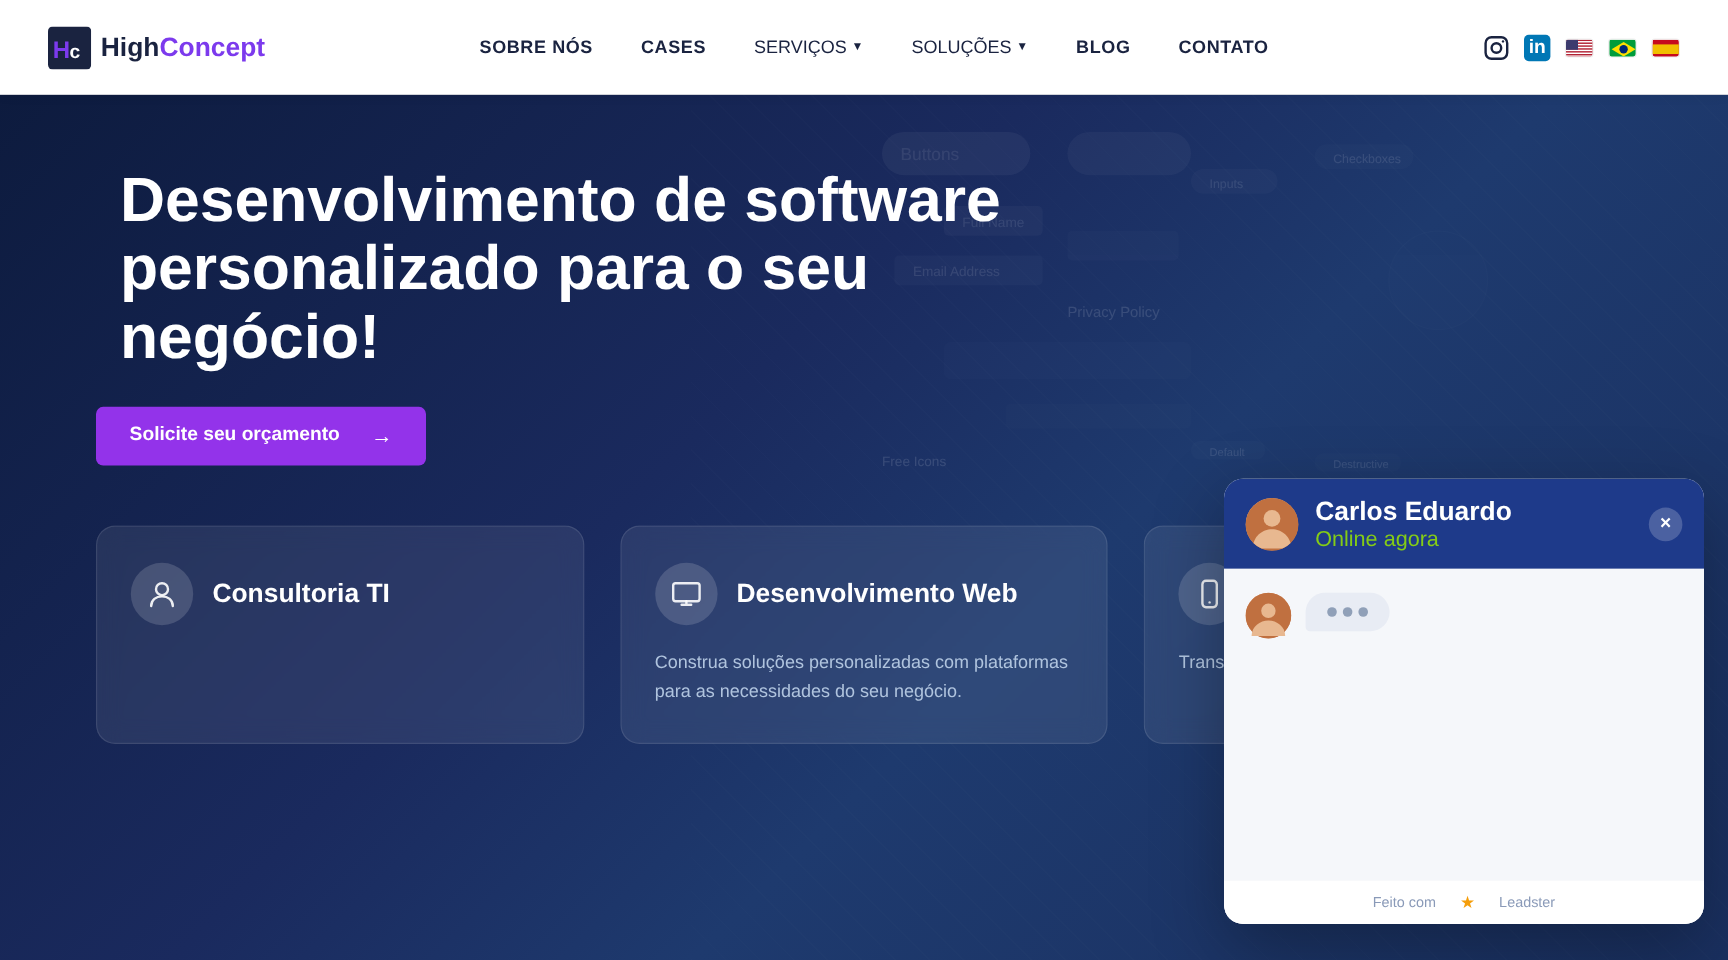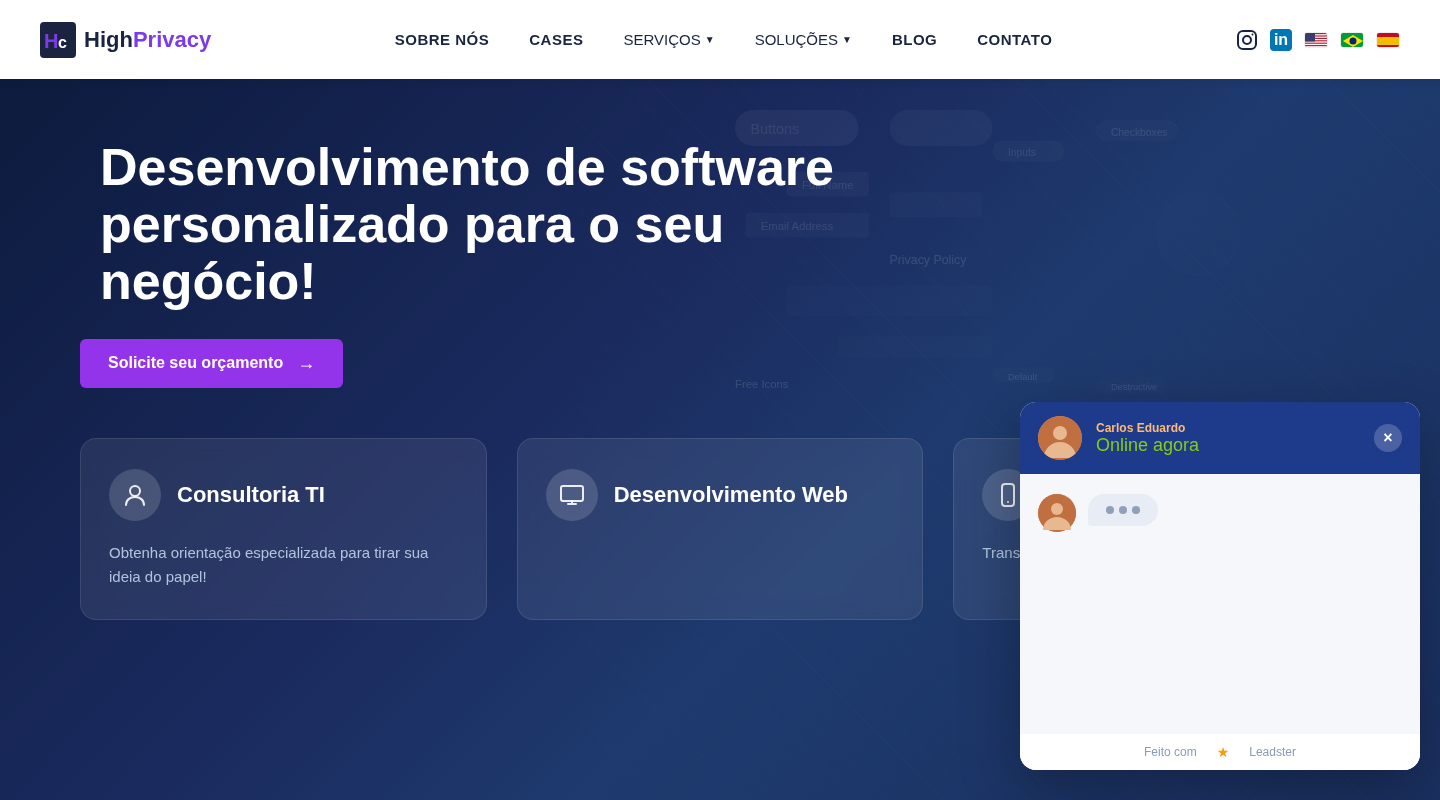--- a/index.html
+++ b/index.html
@@ -41,21 +41,21 @@
         transparent 20px
       );
       opacity: 0.5;
     }
 
     .hero-content { position: relative; z-index: 2; max-width: 780px; }
     .hero-subtitle { color: #a0b4d6; font-size: 16px; margin-bottom: 20px; }
     .hero-title { font-size: 52px; font-weight: 800; line-height: 1.1; color: #fff; margin-bottom: 28px; margin-left: 20px; }
     .hero-desc { color: #b0c4de; font-size: 16px; line-height: 1.7; max-width: 720px; margin-bottom: 40px; }
     .cta-btn {
-      display: inline-flex; align-items: center; gap: 14px;
+      display: inline-flex; align-items: center; gap: 26px;
       background: #9333ea; color: #fff; padding: 14px 28px;
       border-radius: 6px; font-size: 16px; font-weight: 600;
       cursor: pointer; border: none; text-decoration: none;
     }
     .arrow-right { font-size: 18px; }
 
     
     .service-cards {
       position: relative; z-index: 2;
       display: flex; gap: 30px; margin-top: 50px;
@@ -95,21 +95,21 @@
       display: flex; align-items: center; gap: 14px;
     }
     .chat-avatar {
       width: 44px; height: 44px; border-radius: 50%;
       background: linear-gradient(135deg, #e8a87c, #c07040);
       overflow: hidden; flex-shrink: 0;
       display: flex; align-items: center; justify-content: center;
       font-size: 18px;
     }
     .chat-user-info { flex: 1; }
-    .chat-user-name { color: #fdba74; font-weight: 700; font-size: 12px; }
+    .chat-user-name { color: #ffffff; font-weight: 700; font-size: 22px; }
     .chat-status { color: #84cc16; font-size: 18px; }
     .chat-close {
       width: 28px; height: 28px; border-radius: 50%;
       background: rgba(255,255,255,0.2);
       display: flex; align-items: center; justify-content: center;
       cursor: pointer; color: #fff; font-size: 16px; font-weight: 700;
     }
     .chat-body { background: #f5f7fa; padding: 20px 18px; min-height: 260px; display: flex; align-items: flex-start; gap: 12px; }
     .chat-body-avatar {
       width: 38px; height: 38px; border-radius: 50%;
@@ -140,21 +140,21 @@
 <body>
 
 <nav>
   <div class="nav-logo">
     <svg class="logo-icon" viewBox="0 0 36 36" fill="none" xmlns="http://www.w3.org/2000/svg">
       <rect width="36" height="36" rx="4" fill="#1a2340"></rect>
       <text x="4" y="26" fill="#7c3aed" font-size="20" font-weight="900" font-family="Arial">H</text>
       <text x="18" y="26" fill="#fff" font-size="16" font-weight="700" font-family="Arial">c</text>
     </svg>
     <span class="logo-text">
-      <span style="color:#1a2340; font-weight:900;">High</span><span style="color:#7c3aed; font-weight:900;">Privacy</span>
+      <span style="color:#1a2340; font-weight:900;">High</span><span style="color:#7c3aed; font-weight:900;">Concept</span>
     </span>
   </div>
 
   <div class="nav-links">
     <a href="#">SOBRE NÓS</a>
     <a href="#">CASES</a>
     <span class="nav-dropdown">
       SERVIÇOS <span class="chevron">▼</span>
     </span>
     <span class="nav-dropdown">
@@ -245,33 +245,33 @@
     <div class="service-card">
       <div class="service-card-header">
         <div class="service-icon">
           <svg width="28" height="28" viewBox="0 0 28 28" fill="none">
             <circle cx="14" cy="10" r="5" stroke="rgba(255,255,255,0.9)" stroke-width="2"></circle>
             <path d="M5 24c0-5 4-8 9-8s9 3 9 8" stroke="rgba(255,255,255,0.9)" stroke-width="2" stroke-linecap="round"></path>
           </svg>
         </div>
         <span class="service-title">Consultoria TI</span>
       </div>
-      <p class="service-desc">Obtenha orientação especializada para tirar sua ideia do papel!</p>
     </div>
 
     <div class="service-card">
       <div class="service-card-header">
         <div class="service-icon">
           <svg width="28" height="28" viewBox="0 0 28 28" fill="none">
             <rect x="3" y="5" width="22" height="15" rx="2" stroke="rgba(255,255,255,0.9)" stroke-width="2"></rect>
             <path d="M10 23h8M14 20v3" stroke="rgba(255,255,255,0.9)" stroke-width="2" stroke-linecap="round"></path>
           </svg>
         </div>
         <span class="service-title">Desenvolvimento Web</span>
       </div>
+      <p class="service-desc">Construa soluções personalizadas com plataformas para as necessidades do seu negócio.</p>
     </div>
 
     <div class="service-card">
       <div class="service-card-header">
         <div class="service-icon">
           <svg width="28" height="28" viewBox="0 0 28 28" fill="none">
             <rect x="8" y="3" width="12" height="22" rx="3" stroke="rgba(255,255,255,0.9)" stroke-width="2"></rect>
             <circle cx="14" cy="21" r="1" fill="rgba(255,255,255,0.9)"></circle>
           </svg>
         </div>

